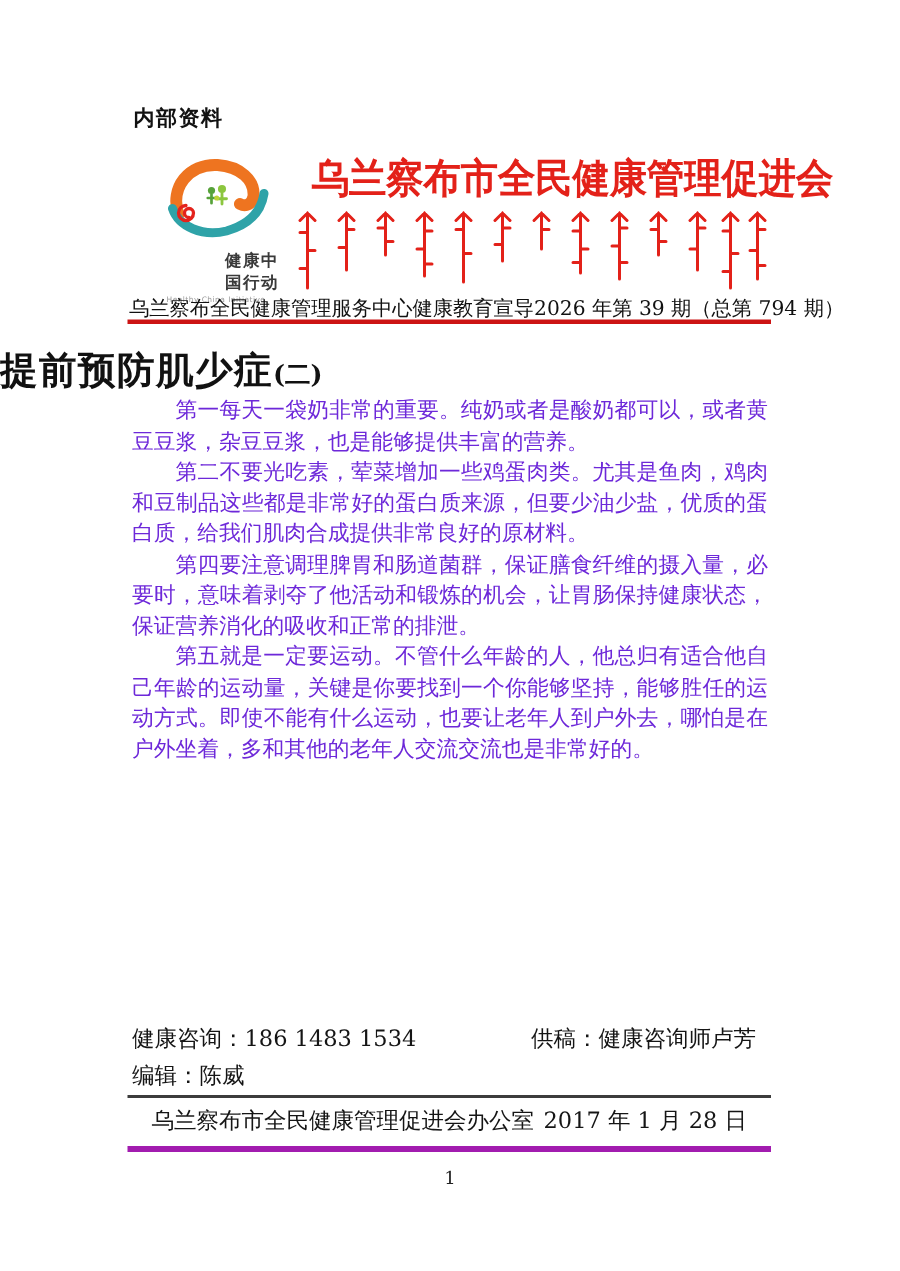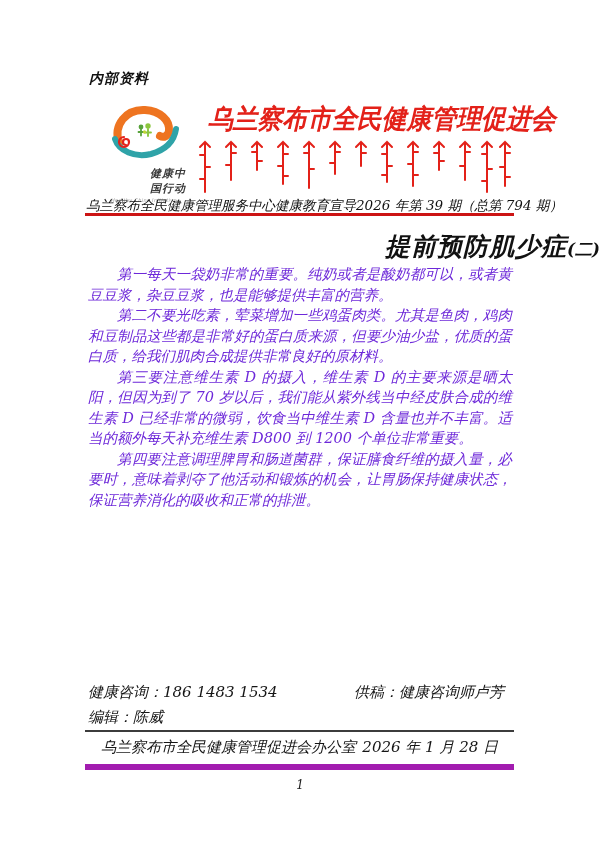--- a/index.html
+++ b/index.html
@@ -1,18 +1,18 @@
 <!DOCTYPE html>
 <html><head>
 <meta charset="utf-8">
 <style>
   html,body{margin:0;padding:0;background:#ffffff;}
   .page{
     position:relative;width:600px;height:847px;background:#fff;overflow:hidden;
-    font-family:"DejaVu Serif","Liberation Serif",serif;color:#1d1d1d;font-style:italic;
+    font-family:"DejaVu Serif","Liberation Serif",serif;color:#1d1d1d;
   }
   .classification{
     position:absolute;left:89px;top:70px;
     font-family:"DejaVu Sans","Liberation Sans",sans-serif;
     font-weight:bold;font-size:14px;letter-spacing:1px;color:#111;
   }
   .logo{position:absolute;left:102px;top:101px;width:84px;text-align:center;}
   .logo .logo-cn{font-family:"DejaVu Sans","Liberation Sans",sans-serif;font-weight:bold;font-size:11px;color:#3a3a3a;letter-spacing:1px;margin-top:1px;margin-left:48px;}
   .logo .logo-en{font-family:"DejaVu Sans","Liberation Sans",sans-serif;font-size:5px;color:#9a9a9a;letter-spacing:.3px;margin-top:1px;}
   .org-title{
@@ -21,39 +21,39 @@
     transform:scaleX(0.92);transform-origin:center;
   }
   .mongolian{position:absolute;left:194px;top:139px;width:318px;height:57px;}
   .info-row{
     position:absolute;left:86px;top:197px;width:428px;
     display:flex;justify-content:space-between;align-items:flex-start;
     font-size:13.5px;color:#111;white-space:nowrap;
   }
   .red-rule{position:absolute;left:85px;top:213px;width:429px;height:2.5px;}
   .article-title{
-    position:absolute;left:0;top:230px;width:600px;text-align:right;
+    position:absolute;left:0;top:230px;width:600px;text-align:left;
     font-size:25px;font-weight:bold;color:#111;letter-spacing:1px;
   }
   .article-title .suffix{font-size:17px;font-weight:bold;letter-spacing:0;}
   .article-body{
     position:absolute;left:88px;top:264px;width:424px;
     font-size:14.5px;line-height:20.5px;text-align:justify;color:#6d28d9;
   }
   .article-body p{margin:0;text-indent:2em;}
   .contact{
     position:absolute;left:88px;top:680px;width:424px;
     font-size:15px;color:#151515;line-height:25px;
   }
   .contact-row{display:flex;justify-content:space-between;gap:31px;}
   .contact-left2{padding-left:78px;}
   .contact-right{width:158px;}
   .footer-box{
     position:absolute;left:85px;top:730px;width:429px;
-    border-top:2px solid #3c3c3c;border-bottom:6px solid #a21caf;
+    border-top:2px solid #3c3c3c;border-bottom:4px solid #a21caf;
     padding:6px 16px 7px 16px;box-sizing:border-box;
     display:flex;justify-content:space-between;align-items:baseline;
     font-size:15px;color:#151515;white-space:nowrap;
   }
   .page-number{
     position:absolute;left:0;top:778px;width:600px;text-align:center;
     font-size:12px;color:#222;
   }
 </style>
 </head>
@@ -110,34 +110,34 @@
   </div>
   <div class="red-rule" style="background:#cc1414;"></div>
 
   <div class="article-title">
     <span>提前预防肌少症</span><span class="suffix">(二)</span>
   </div>
 
   <div class="article-body">
     <p>第一每天一袋奶非常的重要。纯奶或者是酸奶都可以，或者黄豆豆浆，杂豆豆浆，也是能够提供丰富的营养。</p>
     <p>第二不要光吃素，荤菜增加一些鸡蛋肉类。尤其是鱼肉，鸡肉和豆制品这些都是非常好的蛋白质来源，但要少油少盐，优质的蛋白质，给我们肌肉合成提供非常良好的原材料。</p>
-    <p>第三要注意维生素 D 的摄入，维生素 D 的主要来源是晒太阳，但因为到了 70 岁以后，我们能从紫外线当中经皮肤合成的维生素 D 已经非常的微弱，饮食当中维生素 D 含量也并不丰富。适当的额外每天补充维生素 D800 到 1200 个单位非常重要。</p>
     <p>第四要注意调理脾胃和肠道菌群，保证膳食纤维的摄入量，必要时，意味着剥夺了他活动和锻炼的机会，让胃肠保持健康状态，保证营养消化的吸收和正常的排泄。</p>
+    <p>第五就是一定要运动。不管什么年龄的人，他总归有适合他自己年龄的运动量，关键是你要找到一个你能够坚持，能够胜任的运动方式。即使不能有什么运动，也要让老年人到户外去，哪怕是在户外坐着，多和其他的老年人交流交流也是非常好的。</p>
   </div>
 
   <div class="contact">
     <div class="contact-row">
       <span><span>健康咨询：</span><span>186 1483 1534</span></span>
       <span class="contact-right"><span>供稿：</span><span>健康咨询师卢芳</span></span>
     </div>
     <div class="contact-row">
       <span class="contact-right"><span>编辑：</span><span>陈威</span></span>
     </div>
   </div>
 
   <div class="footer-box">
     <span>乌兰察布市全民健康管理促进会办公室</span>
-    <span>2026 年 1 月 28 日</span>
+    <span>2017 年 1 月 28 日</span>
   </div>
 
   <div class="page-number">1</div>
 
 </div>
 
 </body></html>

